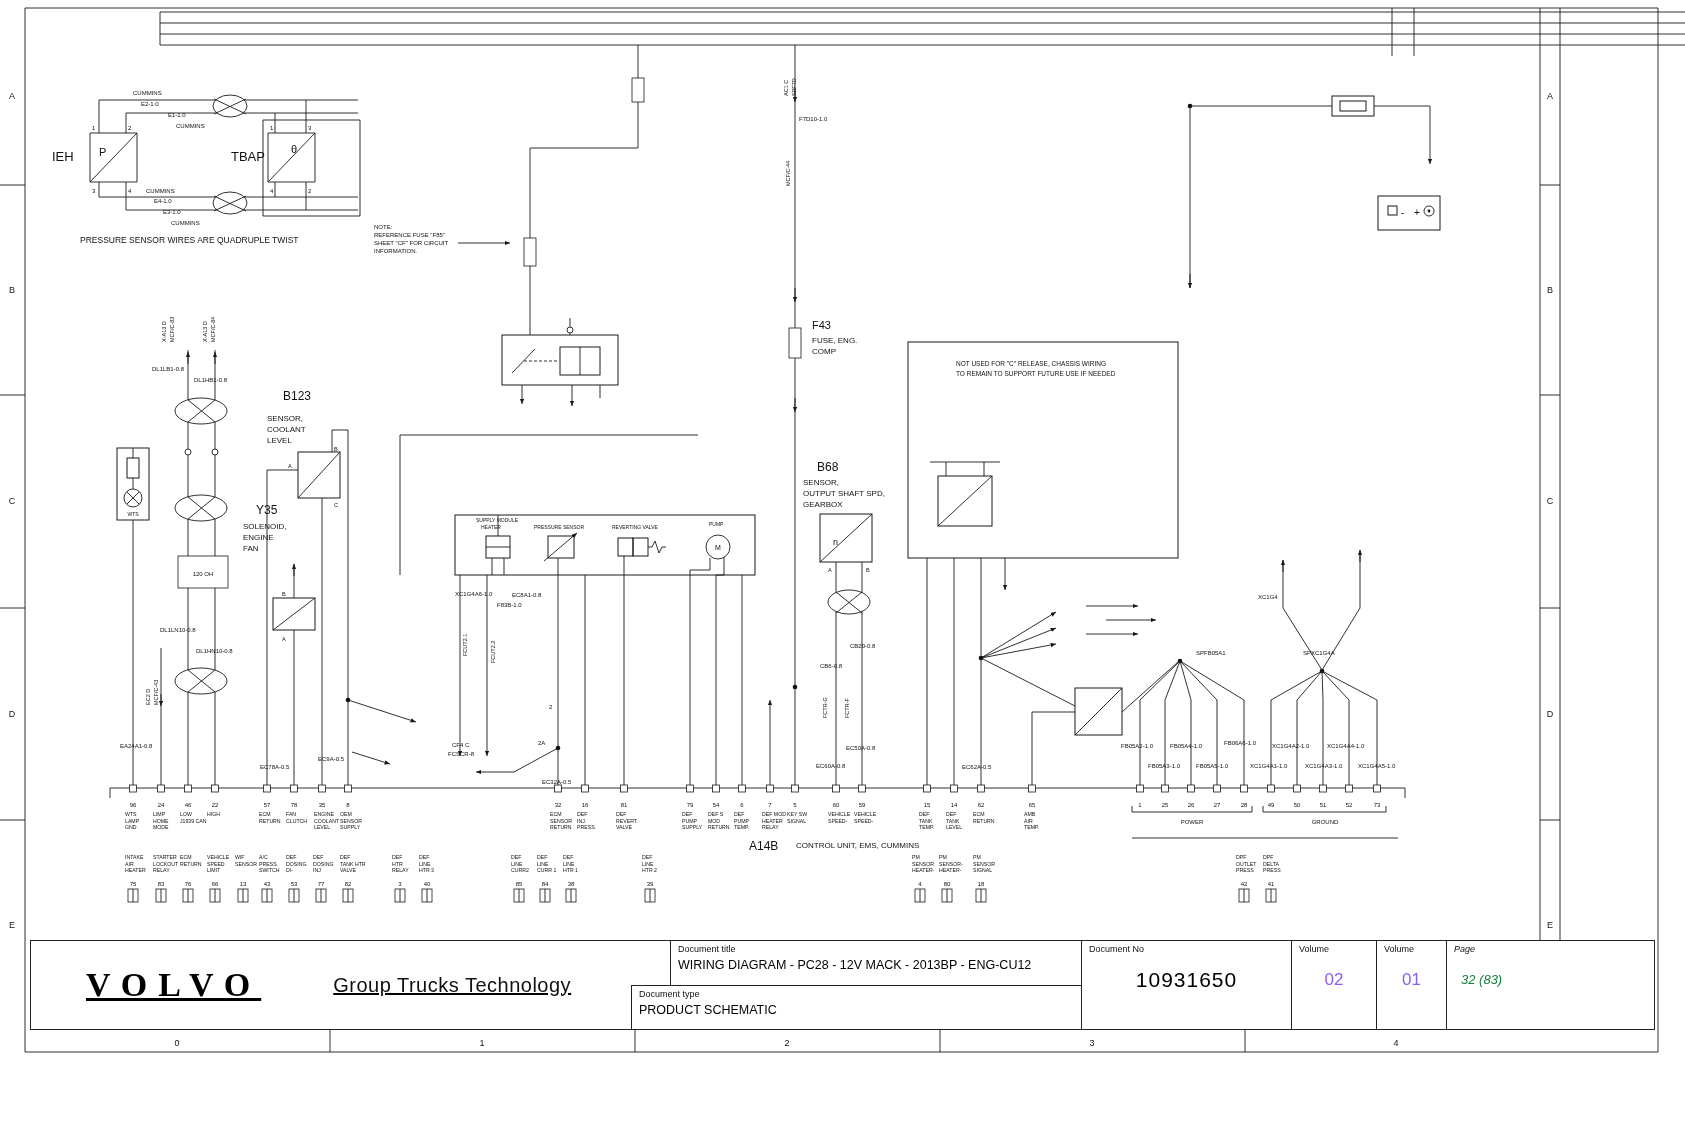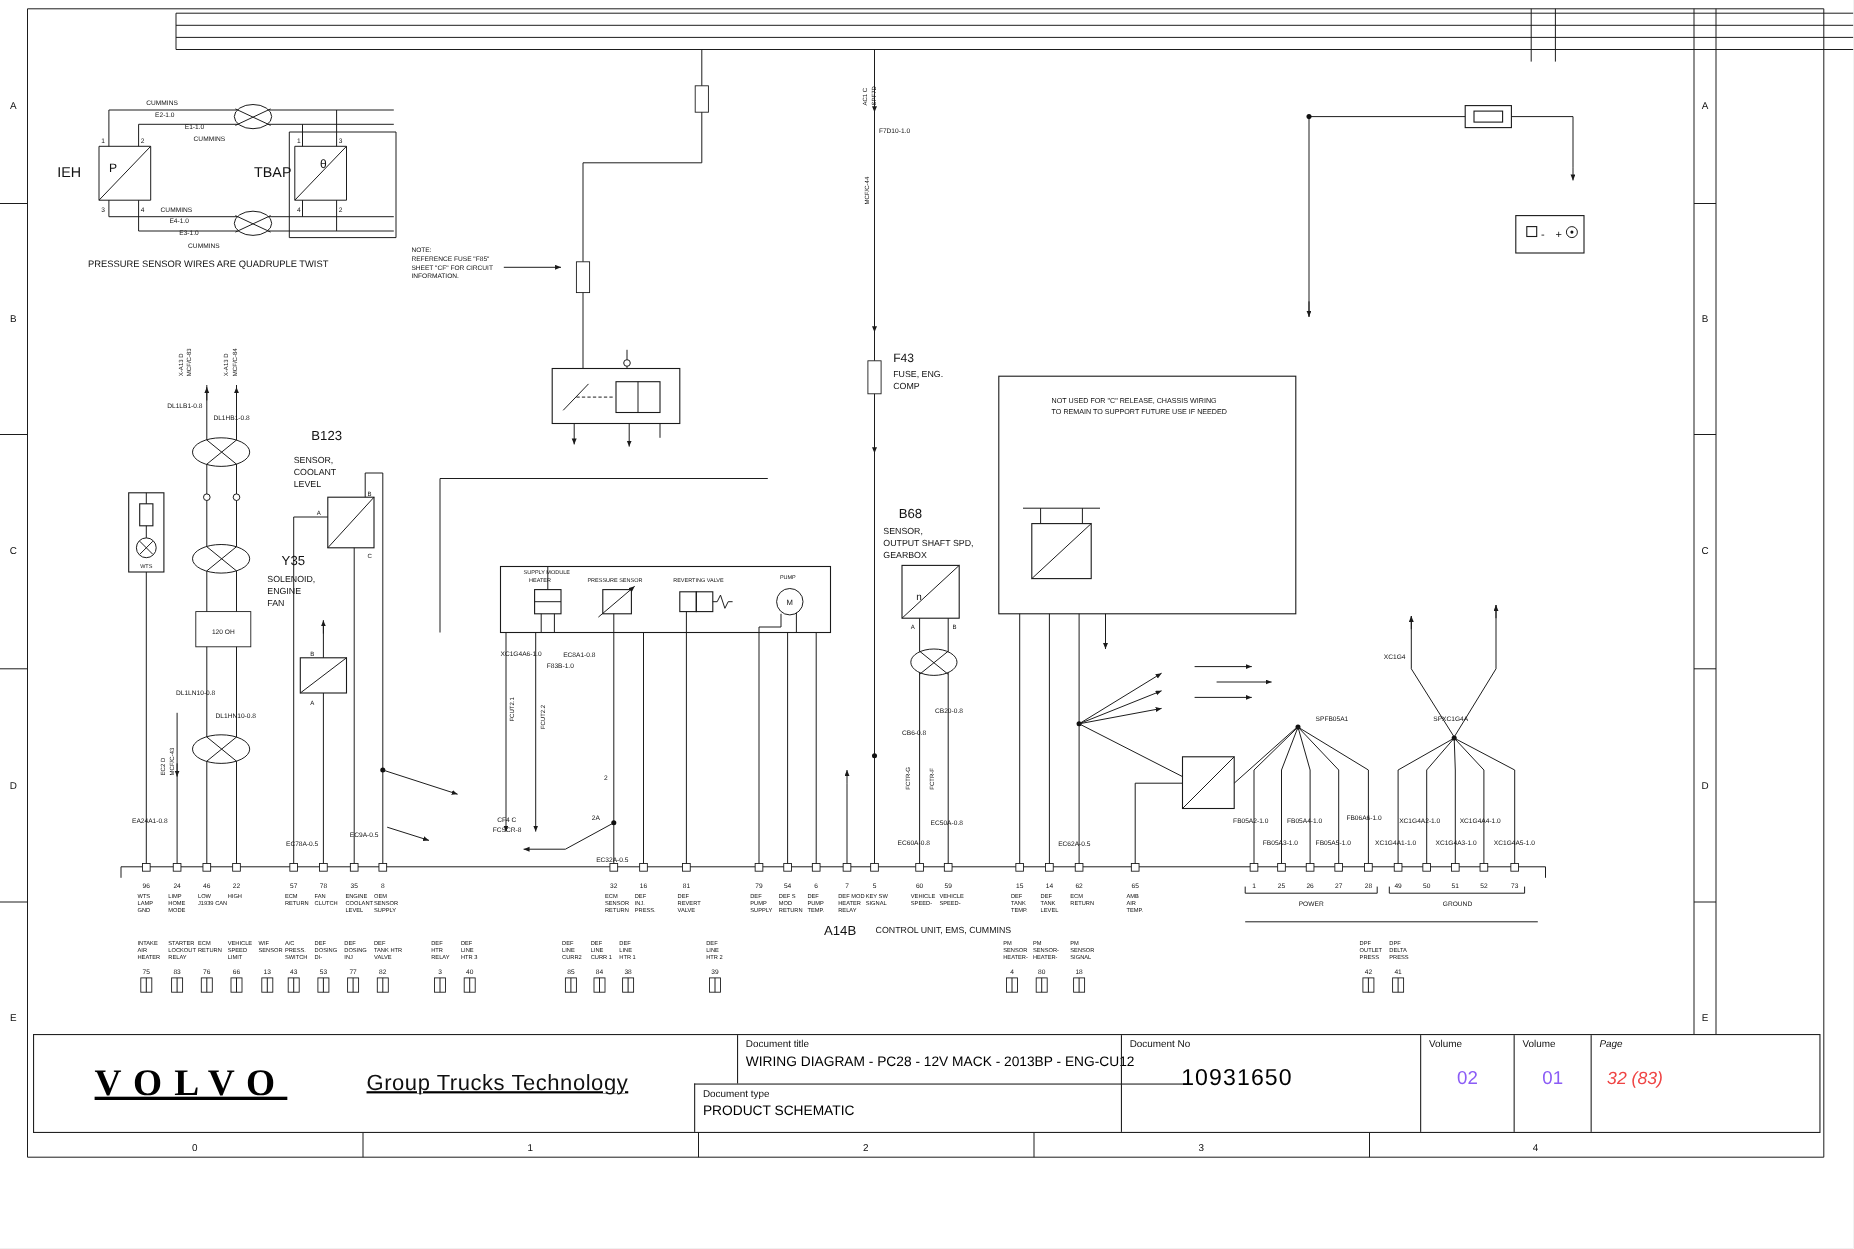--- a/index.html
+++ b/index.html
@@ -17,21 +17,21 @@
   
   .tb{position:absolute;left:30px;top:940px;width:1625px;height:90px;border:1px solid #222;
       background:#fff;box-sizing:border-box;}
   .cell{position:absolute;box-sizing:border-box;border-left:1px solid #222;border-top:1px solid #222;}
   .cell.first{border-left:none;}
   .cell.toprow{border-top:none;}
   .cl{display:block;font-size:9px;color:#111;padding:3px 0 0 7px;}
   .val12{font-size:12.5px;color:#000;padding:4px 0 0 7px;white-space:nowrap;}
   .big{font-size:21px;color:#000;text-align:center;margin-top:14px;letter-spacing:1px;}
   .med{font-size:17px;color:#8b5cf6;text-align:center;margin-top:16px;}
-  .pg{font-size:16px;color:#ef4444;padding:18px 0 0 14px;}
+  .pg{font-size:13px;color:#15803d;padding:18px 0 0 14px;}
   .brandbox{display:flex;align-items:center;height:100%;}
   .volvo{font-family:"Liberation Serif",serif;font-weight:bold;font-size:34px;letter-spacing:11px;
          margin-left:55px;color:#000;}
   .gtt{font-size:20px;color:#111;margin-left:72px;letter-spacing:0.5px;}
 </style>
 </head>
 <body>
 
 <div class="page">
 
@@ -625,21 +625,21 @@
     </div>
   </div>
   <div class="cell toprow" style="left:600px;top:0;width:450px;height:44px;margin-left:39px;">
     <span class="cl">Document title</span>
     <div class="val12">WIRING DIAGRAM - PC28 - 12V MACK - 2013BP - ENG-CU12</div>
   </div>
   <div class="cell" style="left:600px;top:44px;width:450px;height:44px;">
     <span class="cl">Document type</span>
     <div class="val12">PRODUCT SCHEMATIC</div>
   </div>
-  <div class="cell toprow" style="left:988px;top:0;width:210px;height:88px;">
+  <div class="cell toprow" style="left:1050px;top:0;width:210px;height:88px;">
     <span class="cl">Document No</span>
     <div class="big">10931650</div>
   </div>
   <div class="cell toprow" style="left:1260px;top:0;width:85px;height:88px;">
     <span class="cl">Volume</span>
     <div class="med">02</div>
   </div>
   <div class="cell toprow" style="left:1345px;top:0;width:70px;height:88px;">
     <span class="cl">Volume</span>
     <div class="med">01</div>

